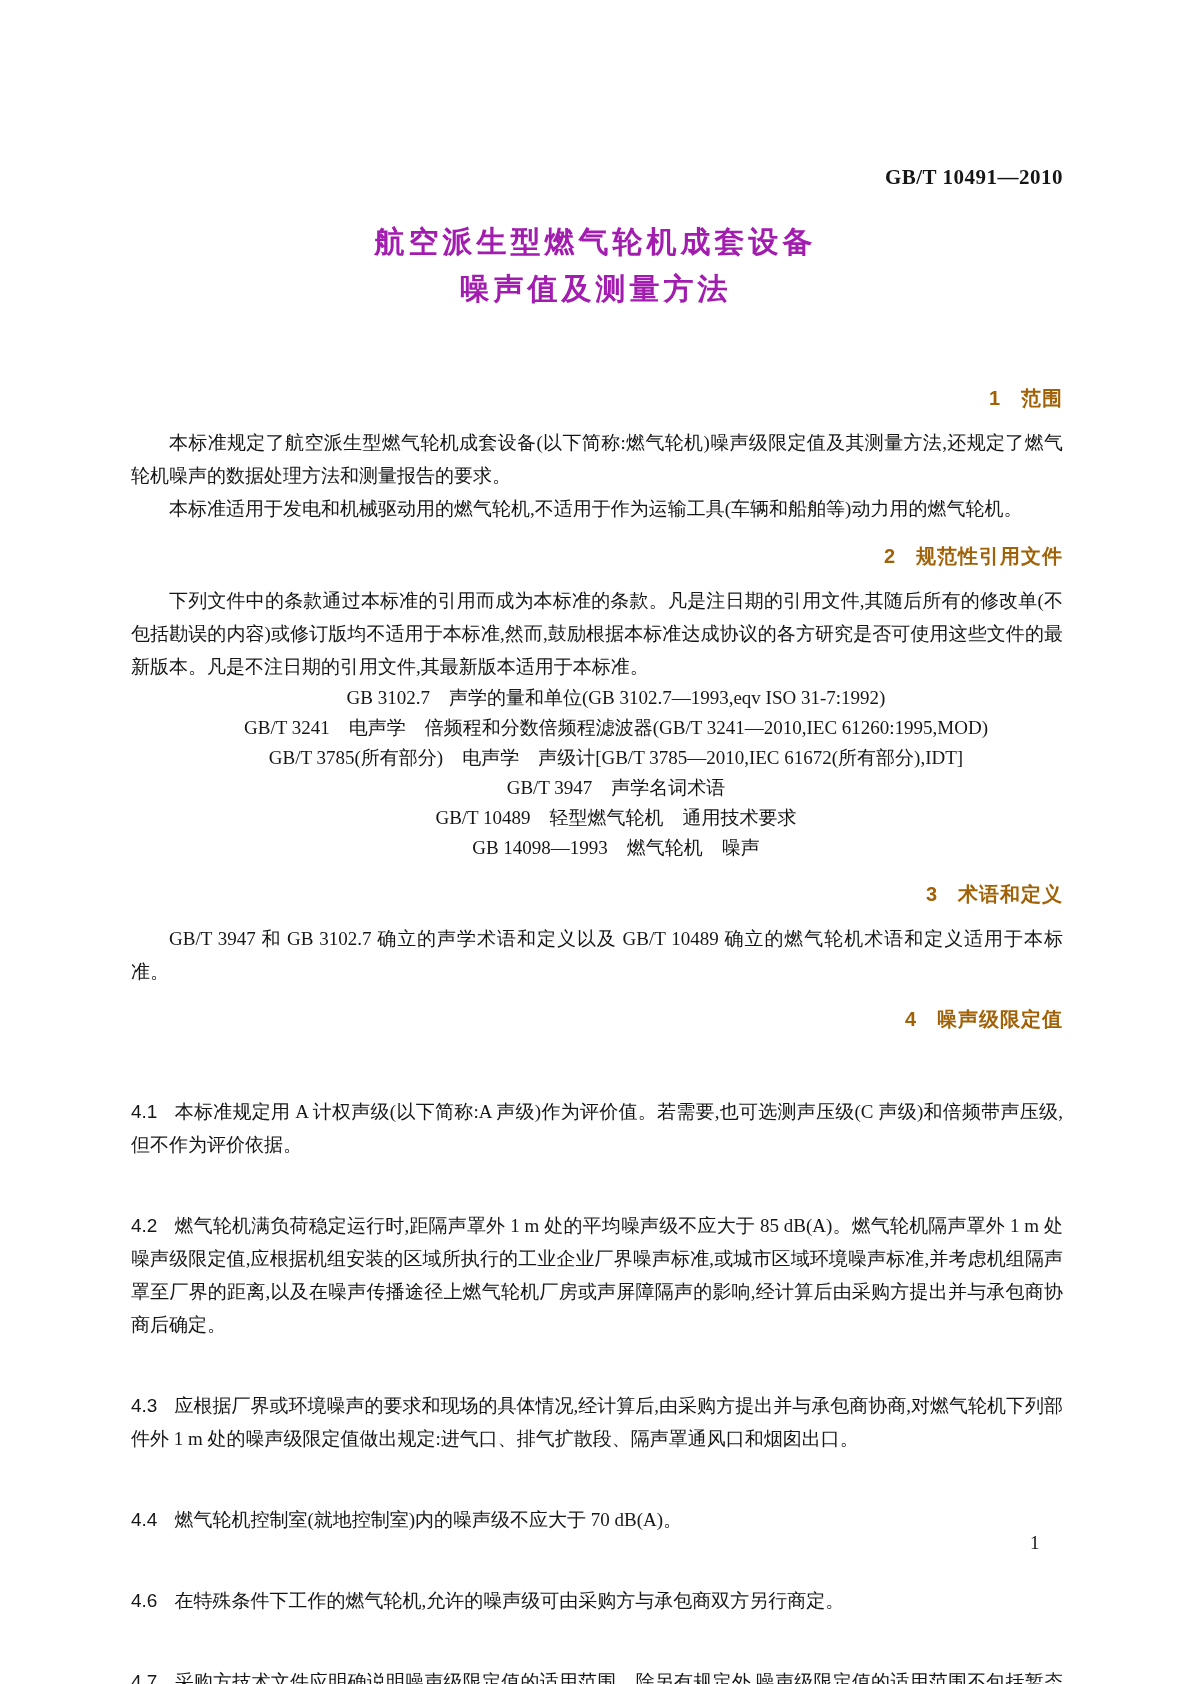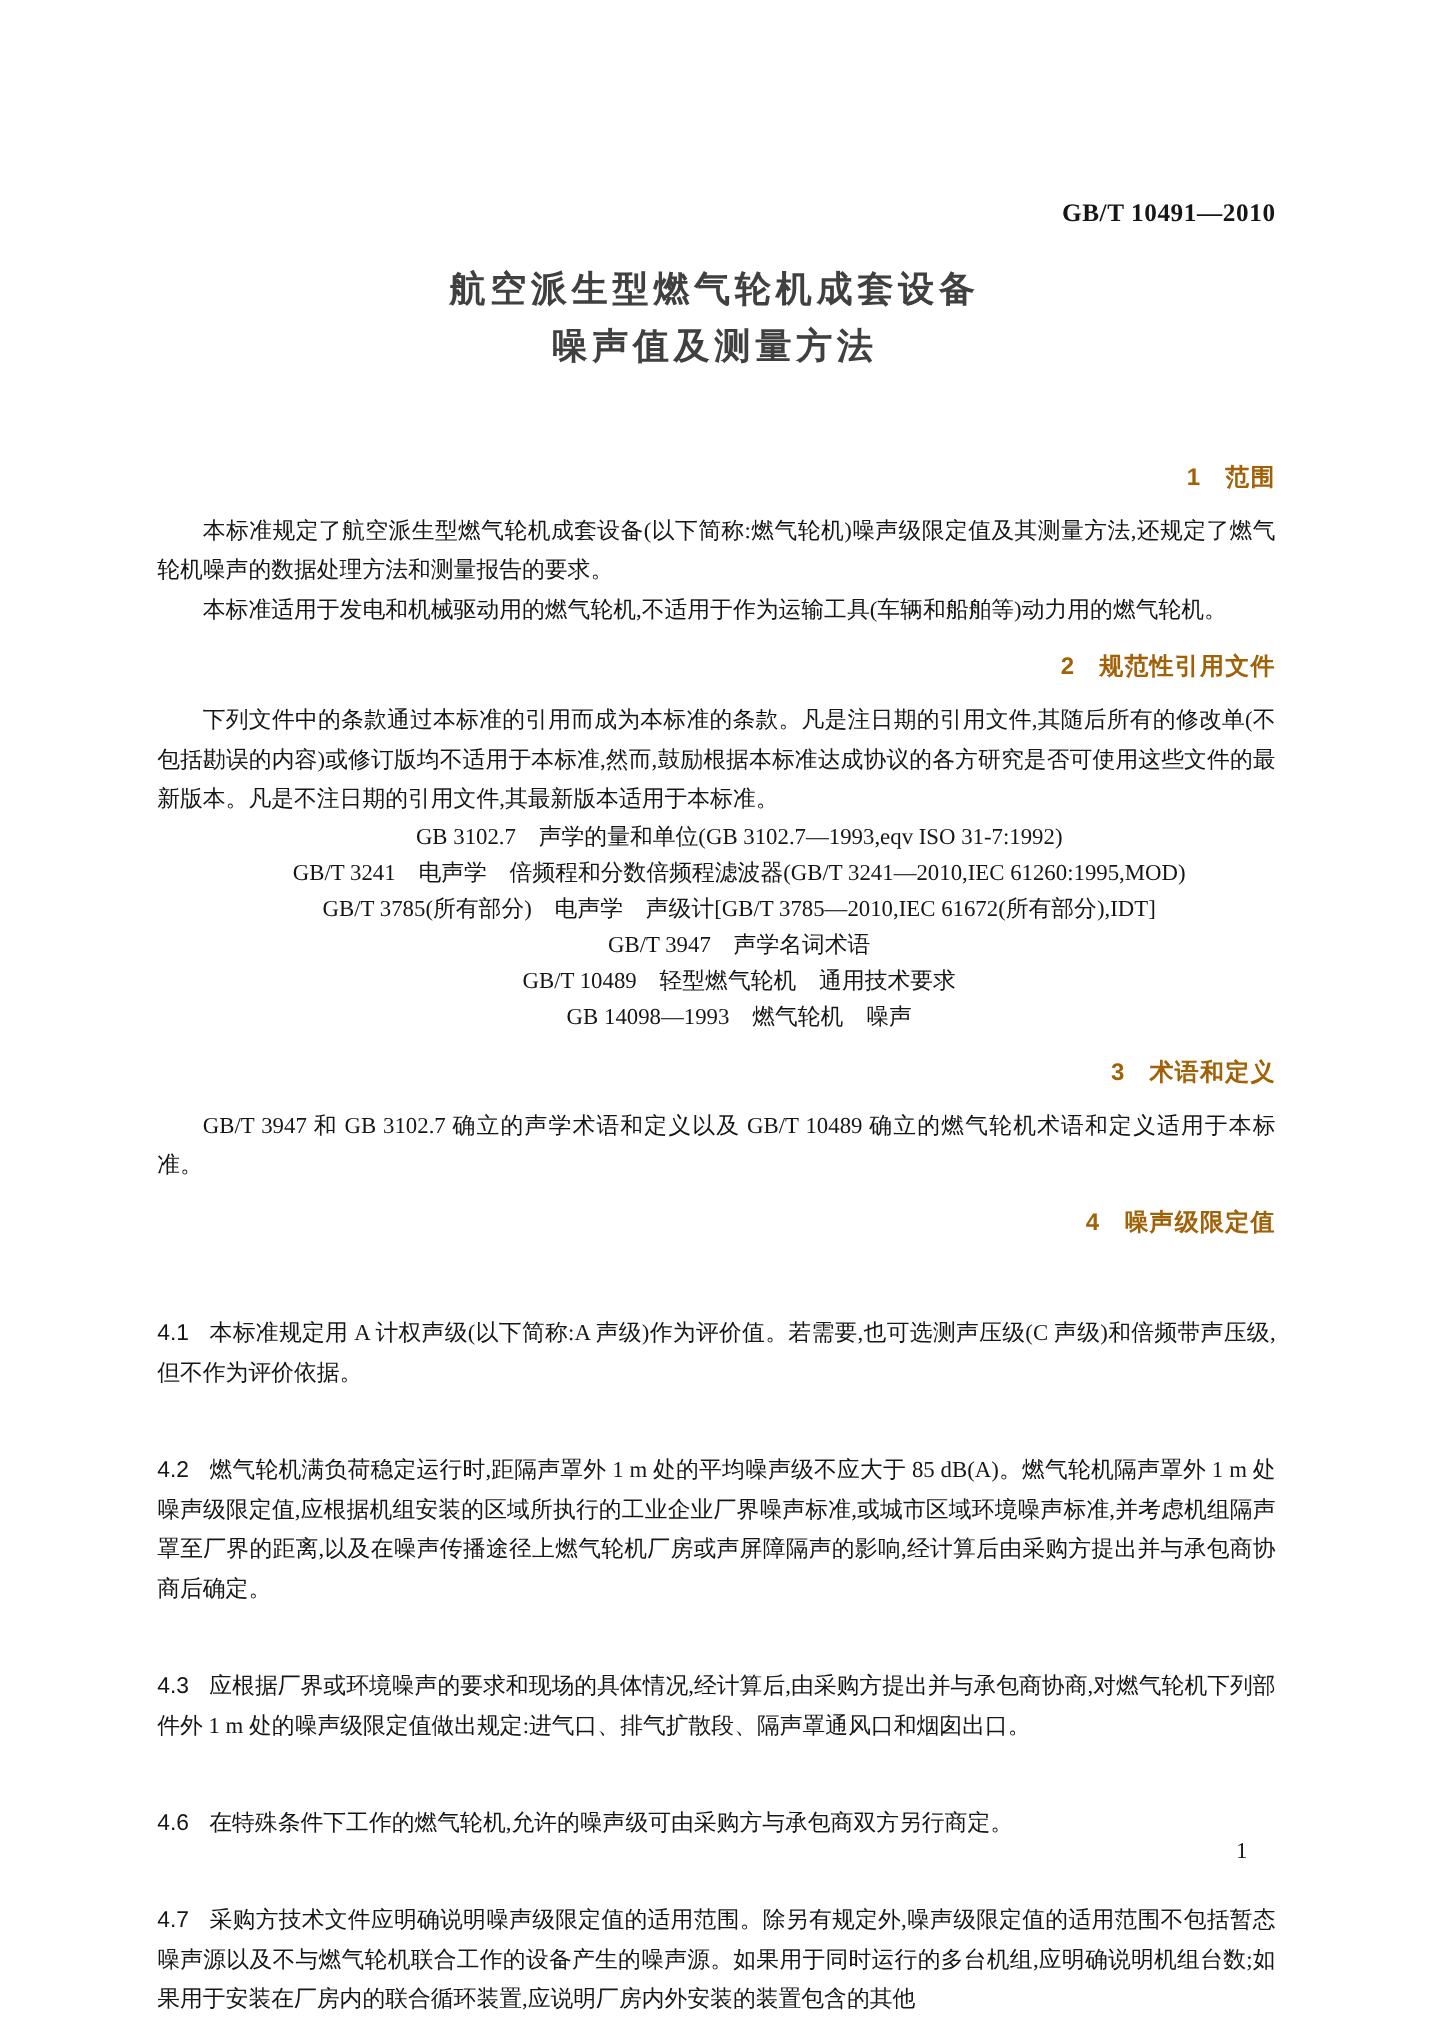--- a/index.html
+++ b/index.html
@@ -28,21 +28,21 @@
     position: absolute;
     top: 218px;
     left: 0;
     width: 1191px;
     text-align: center;
     font-family: "Liberation Sans", "DejaVu Sans", sans-serif;
     font-weight: 700;
     font-size: 30px;
     line-height: 47px;
     letter-spacing: 4px;
-    color: #404040;
+    color: #a21caf;
   }
   .doc-title .title-line { display: block; }
   .content {
     position: absolute;
     top: 383px;
     left: 131px;
     width: 932px;
     font-size: 19px;
     line-height: 33px;
     text-align: justify;
@@ -125,20 +125,21 @@
       <p class="p-indent">GB/T 3947 和 GB 3102.7 确立的声学术语和定义以及 GB/T 10489 确立的燃气轮机术语和定义适用于本标准。</p>
     </div>
 
     <div>
       <h2 class="sec-heading">
         <span class="sec-num">4</span><span>噪声级限定值</span>
       </h2>
       <p class="clause"><span class="cnum">4.1</span><span>本标准规定用 A 计权声级(以下简称:A 声级)作为评价值。若需要,也可选测声压级(C 声级)和倍频带声压级,但不作为评价依据。</span></p>
       <p class="clause"><span class="cnum">4.2</span><span>燃气轮机满负荷稳定运行时,距隔声罩外 1 m 处的平均噪声级不应大于 85 dB(A)。燃气轮机隔声罩外 1 m 处噪声级限定值,应根据机组安装的区域所执行的工业企业厂界噪声标准,或城市区域环境噪声标准,并考虑机组隔声罩至厂界的距离,以及在噪声传播途径上燃气轮机厂房或声屏障隔声的影响,经计算后由采购方提出并与承包商协商后确定。</span></p>
       <p class="clause"><span class="cnum">4.3</span><span>应根据厂界或环境噪声的要求和现场的具体情况,经计算后,由采购方提出并与承包商协商,对燃气轮机下列部件外 1 m 处的噪声级限定值做出规定:进气口、排气扩散段、隔声罩通风口和烟囱出口。</span></p>
+      <p class="clause"><span class="cnum">4.4</span><span>燃气轮机控制室(就地控制室)内的噪声级不应大于 70 dB(A)。</span></p>
       <p class="clause"><span class="cnum">4.6</span><span>在特殊条件下工作的燃气轮机,允许的噪声级可由采购方与承包商双方另行商定。</span></p>
       <p class="clause"><span class="cnum">4.7</span><span>采购方技术文件应明确说明噪声级限定值的适用范围。除另有规定外,噪声级限定值的适用范围不包括暂态噪声源以及不与燃气轮机联合工作的设备产生的噪声源。如果用于同时运行的多台机组,应明确说明机组台数;如果用于安装在厂房内的联合循环装置,应说明厂房内外安装的装置包含的其他</span></p>
     </div>
 
   </div>
 
   <div class="page-number">1</div>
 
 </div>
 

